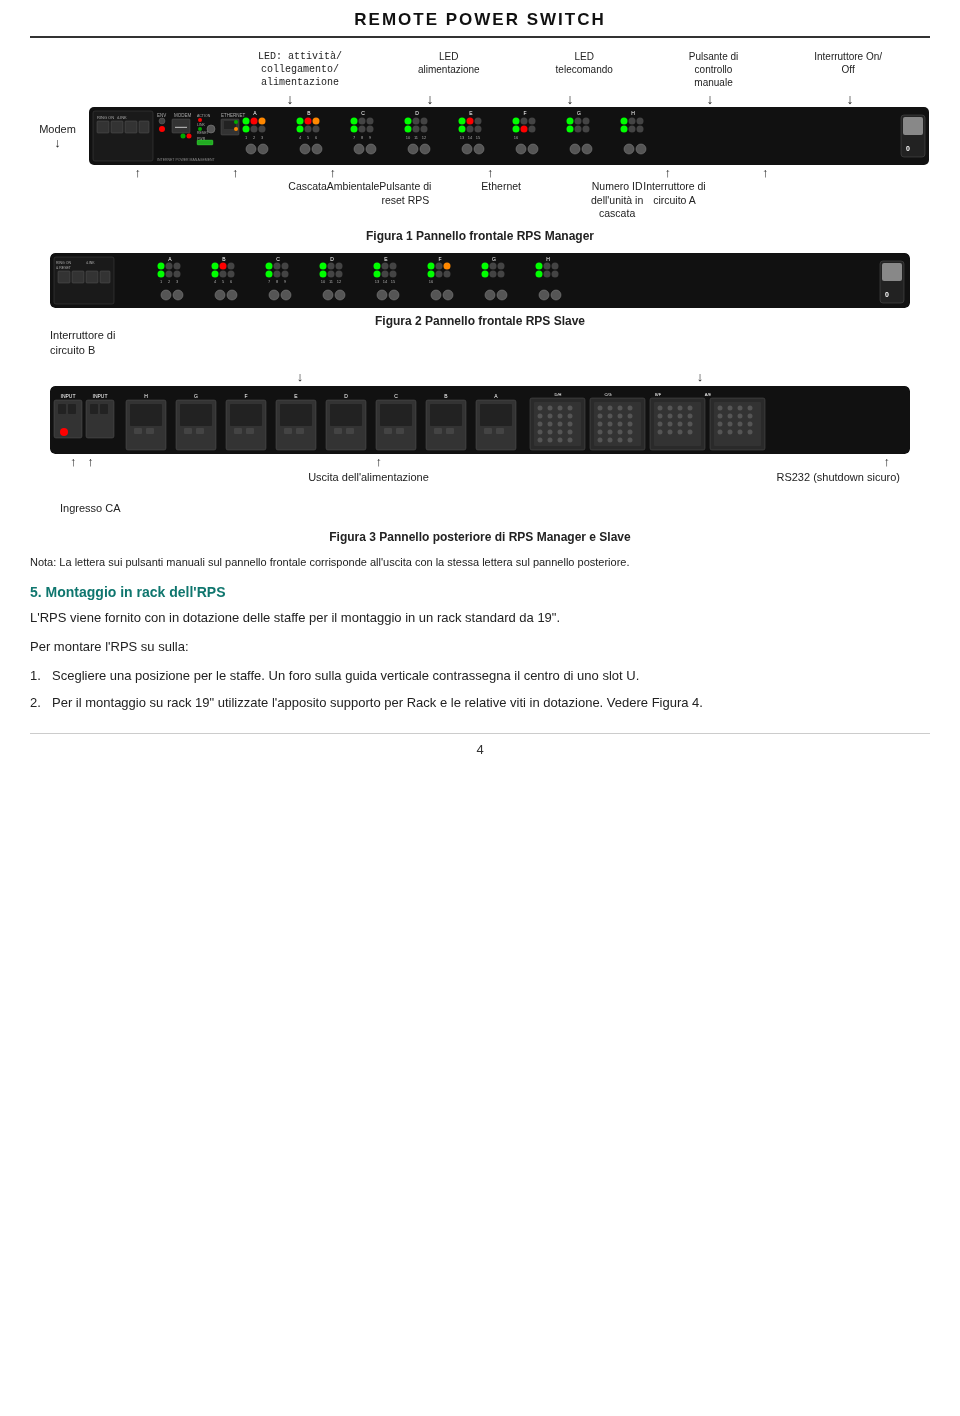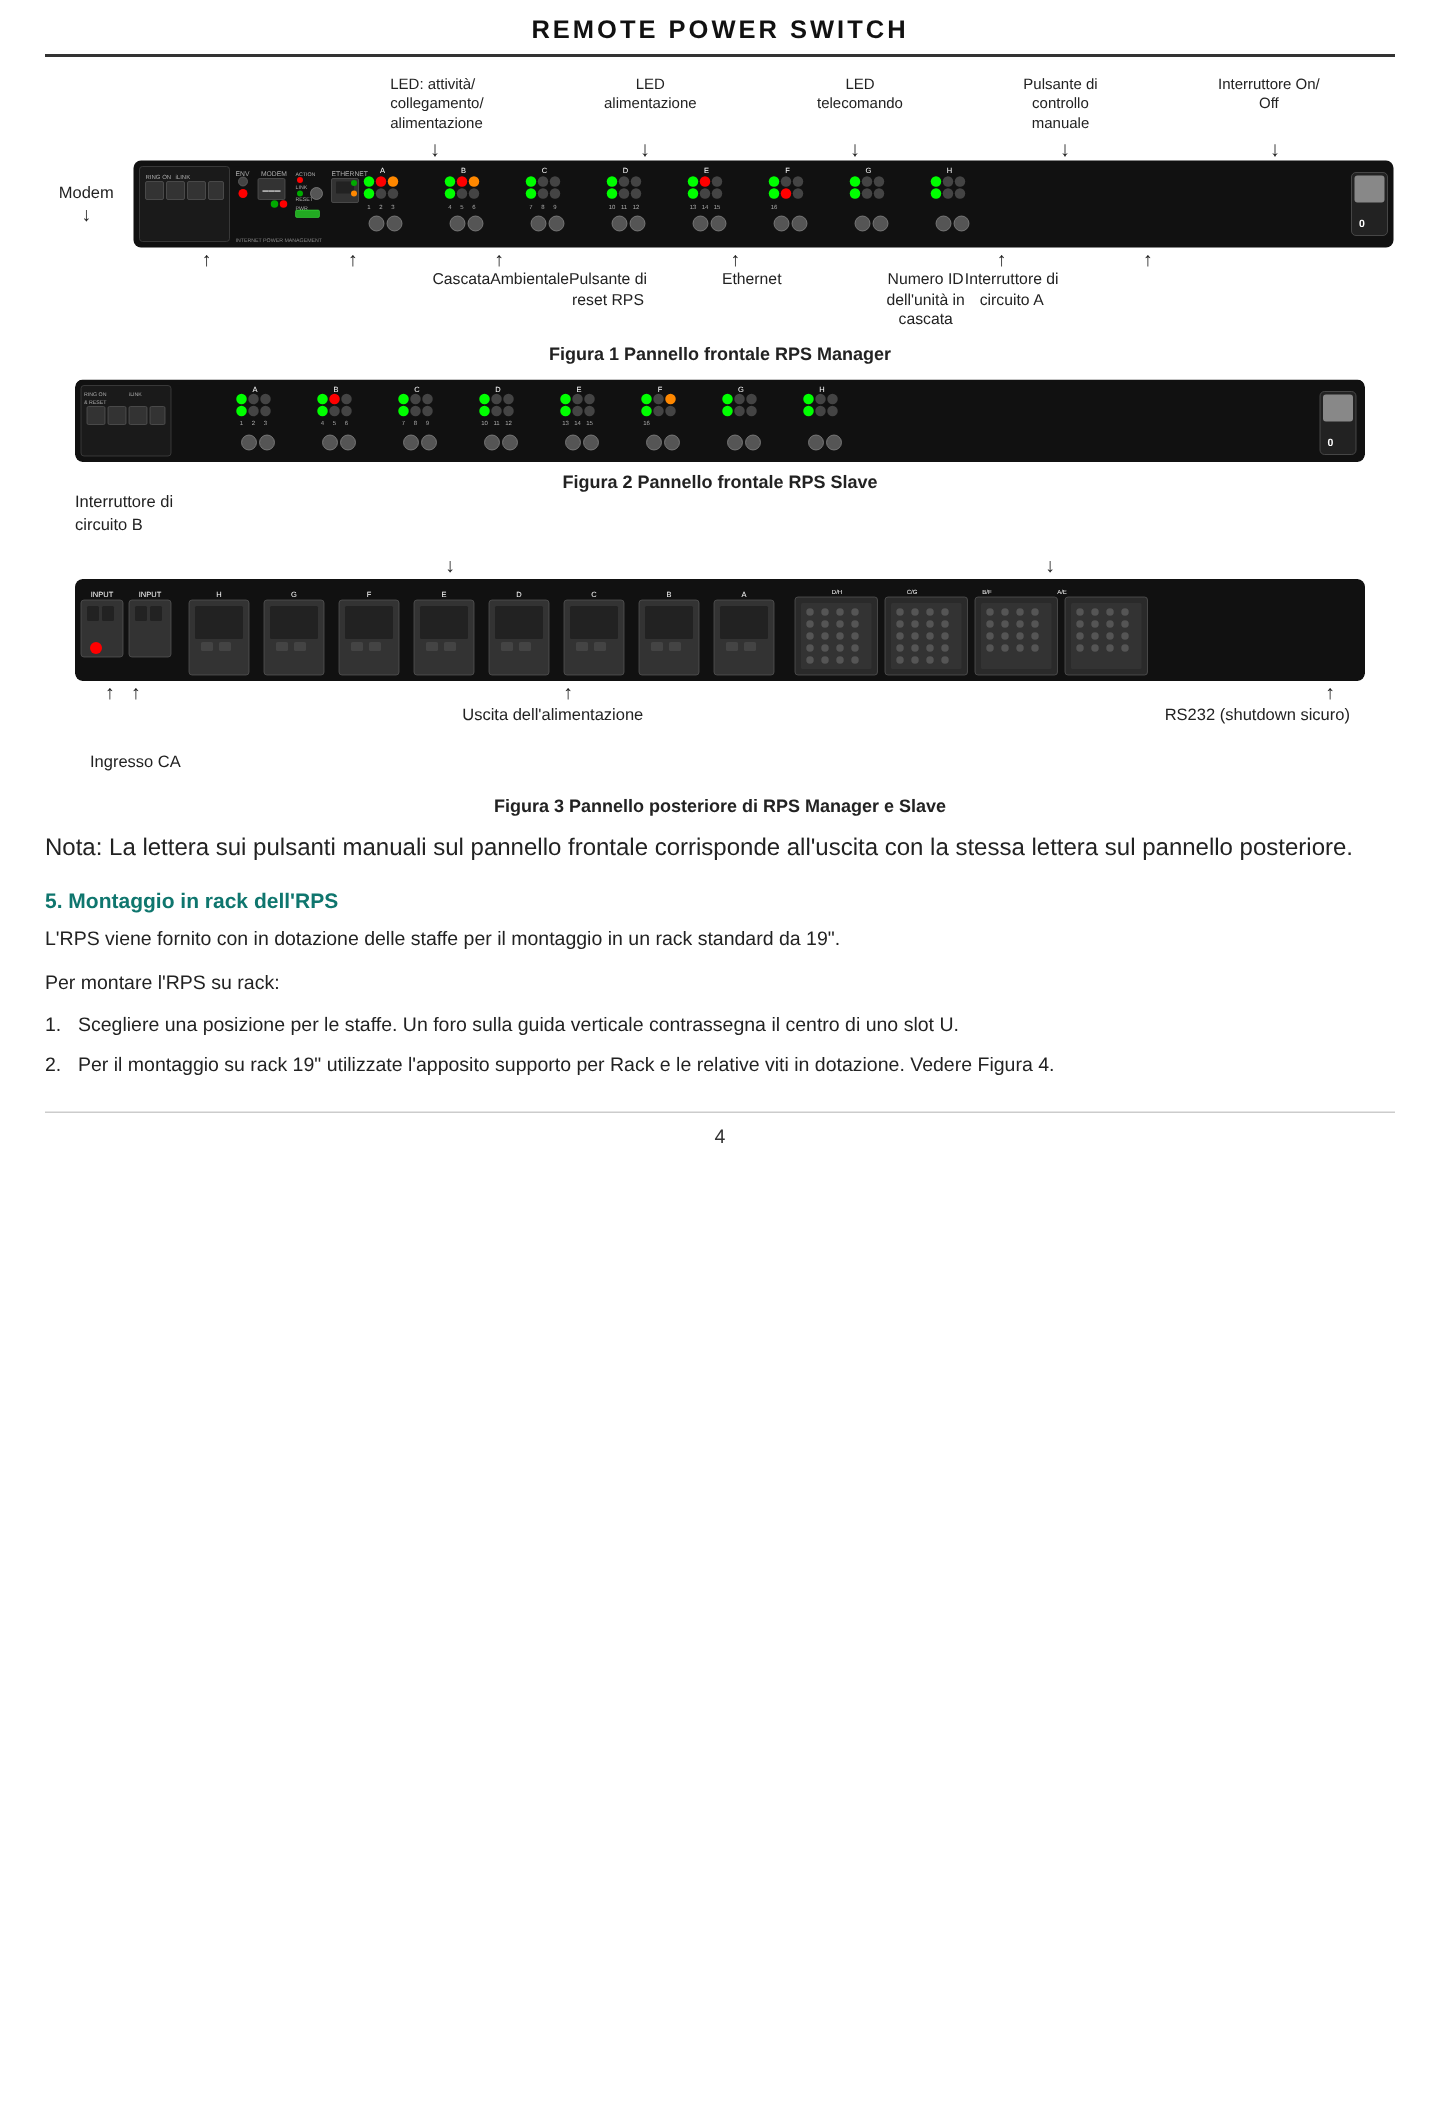--- a/index.html
+++ b/index.html
@@ -41,21 +41,21 @@
     
     .figure-caption {
       text-align: center;
       font-size: 12px;
       font-weight: bold;
       margin: 4px 0 10px 0;
     }
 
     
     .nota-text {
-      font-size: 16px;
+      font-size: 11px;
       line-height: 1.5;
       margin: 8px 0;
       color: #222;
     }
 
     .section-heading {
       font-size: 14px;
       font-weight: bold;
       margin: 14px 0 8px 0;
       color: #0f766e;
@@ -104,21 +104,21 @@
 
   <div class="page-header">
     <h1>REMOTE POWER SWITCH</h1>
   </div>
 
   <div class="diagram-section">
 
     <div style="display:flex; justify-content:flex-end; width:900px; margin:0 auto 2px auto; gap:0;">
 
       <div style="display:flex; justify-content:space-around; width:700px; margin-right:10px;">
-        <div class="lbl" style="text-align:left; font-size:10px; line-height:1.3;">
+        <div class="lbl" style="text-align:center; font-size:10px; line-height:1.3;font-family:Liberation Mono, monospace;">
           LED: attività/<br>collegamento/<br>alimentazione
         </div>
         <div class="lbl" style="text-align:center; font-size:10px; line-height:1.3;">
           LED<br>alimentazione
         </div>
         <div class="lbl" style="text-align:center; font-size:10px; line-height:1.3;">
           LED<br>telecomando
         </div>
         <div class="lbl" style="text-align:center; font-size:10px; line-height:1.3;">
           Pulsante di<br>controllo<br>manuale
@@ -625,21 +625,21 @@
   <p class="nota-text">Nota: La lettera sui pulsanti manuali sul pannello frontale corrisponde all'uscita con la stessa lettera sul pannello posteriore.</p>
 
   <div>
     <div class="section-heading">
       <span>5.</span>
       <span>Montaggio in rack dell'RPS</span>
     </div>
 
     <p class="body-text">L'RPS viene fornito con in dotazione delle staffe per il montaggio in un rack standard da 19".</p>
 
-    <p class="body-text">Per montare l'RPS su rack:</p>
+    <p class="body-text">Per montare l'RPS su sulla:</p>
 
     <div class="list-item">
       <span class="list-number">1.</span>
       <span>Scegliere una posizione per le staffe. Un foro sulla guida verticale contrassegna il centro di uno slot U.</span>
     </div>
 
     <div class="list-item">
       <span class="list-number">2.</span>
       <span>Per il montaggio su rack 19" utilizzate l'apposito supporto per Rack e le relative viti in dotazione. Vedere Figura 4.</span>
     </div>

